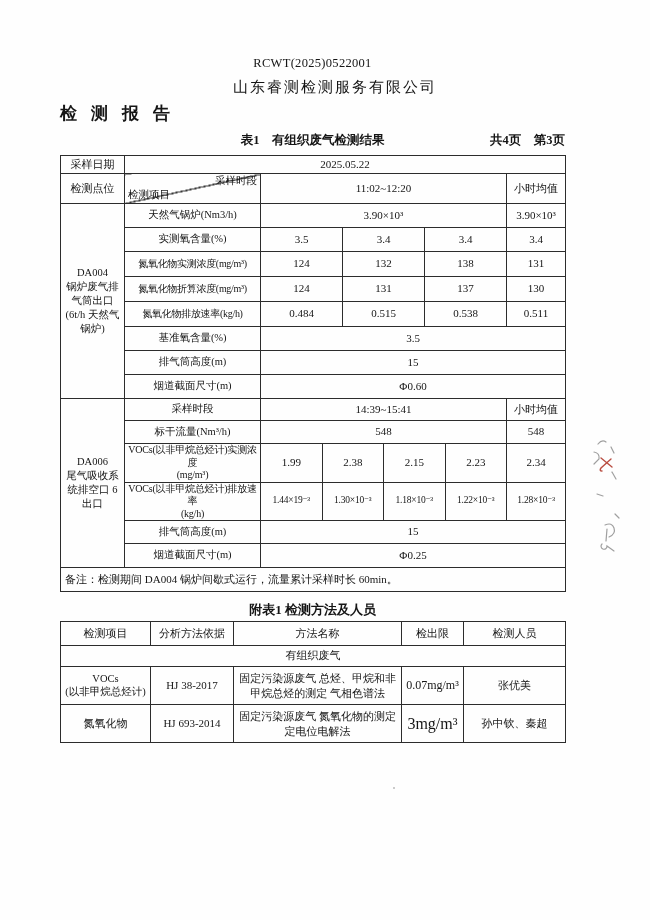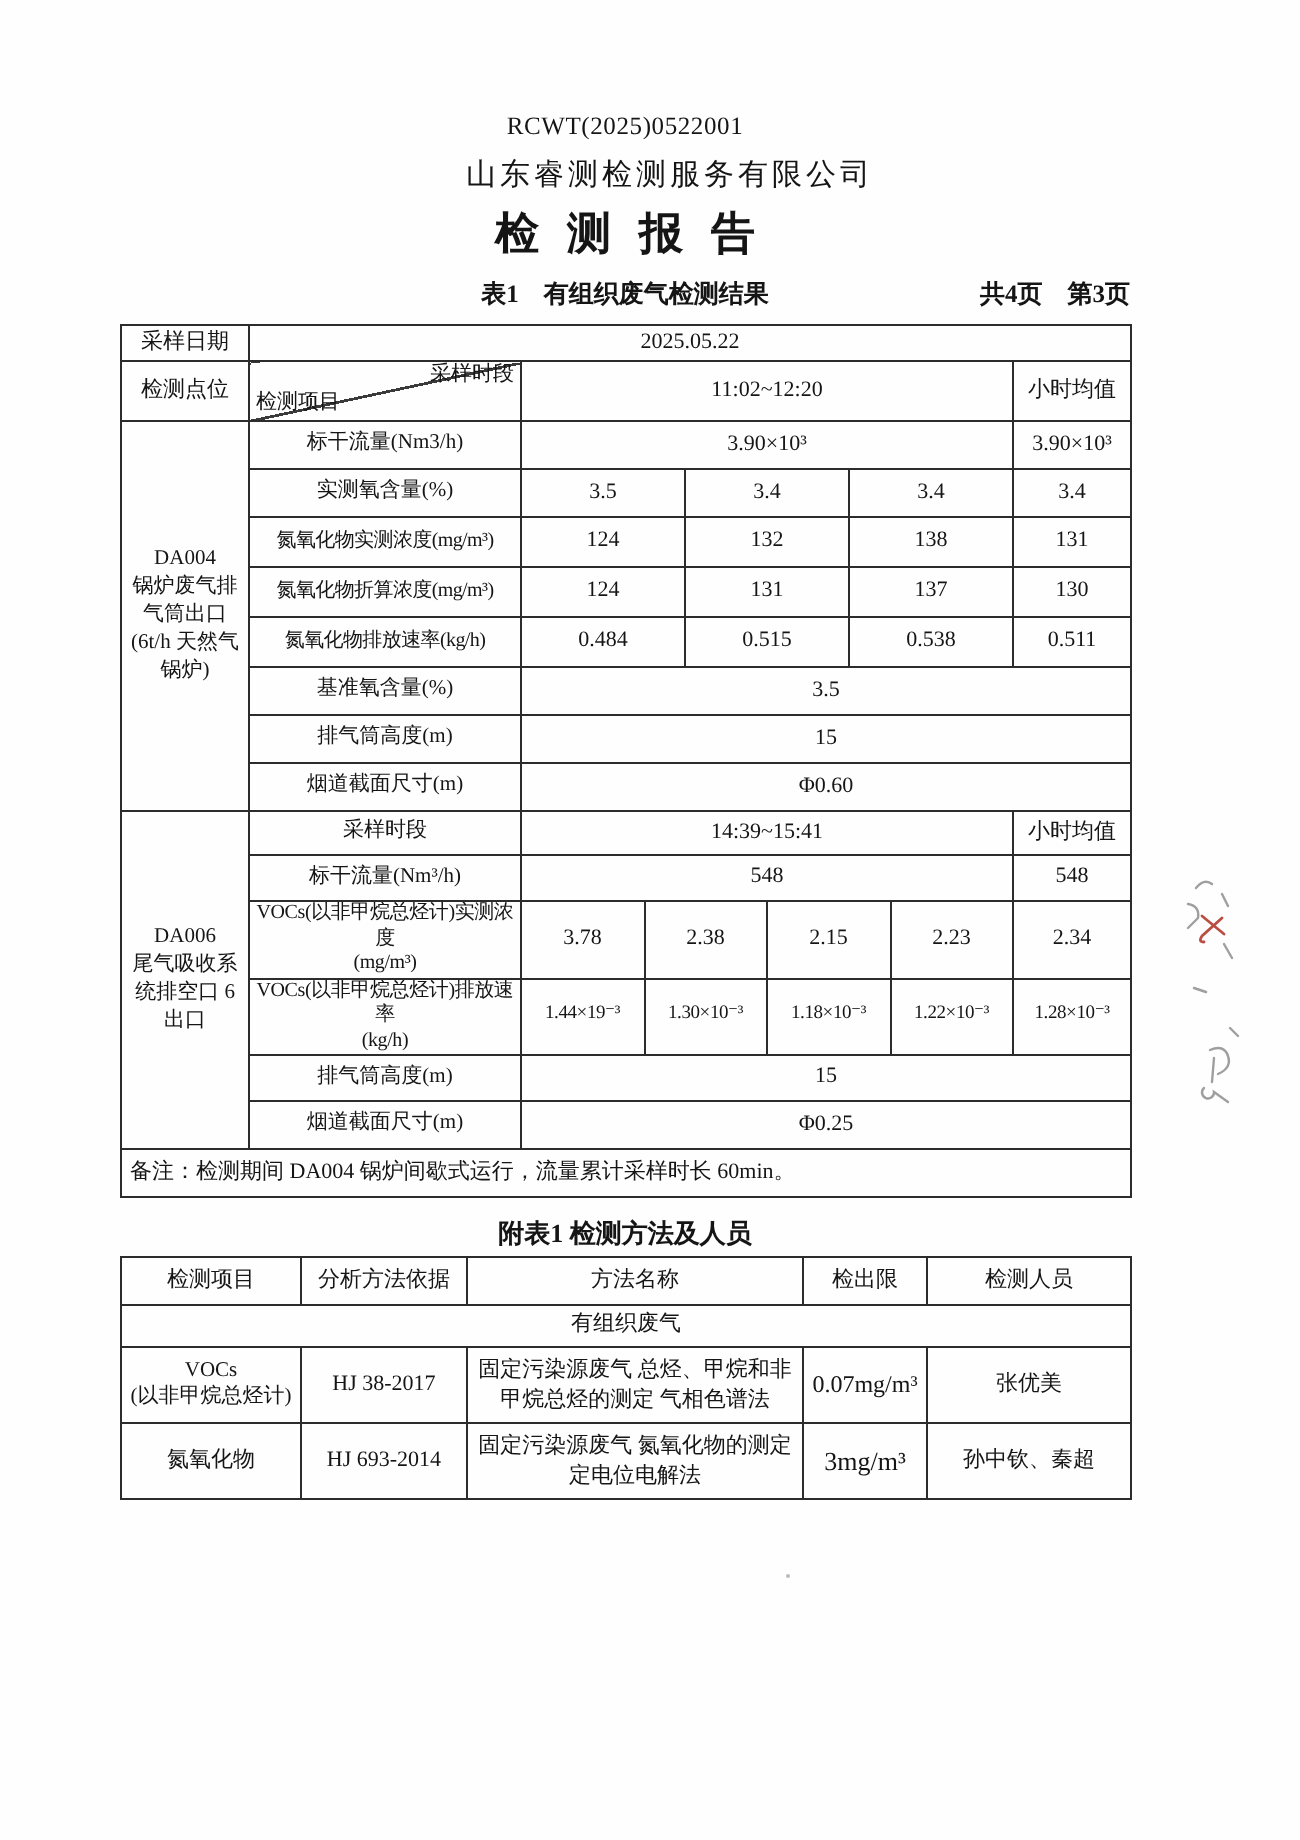--- a/index.html
+++ b/index.html
@@ -4,21 +4,21 @@
 <style>
   html,body{margin:0;padding:0;background:#ffffff;}
   .page{
     position:relative;width:650px;height:920px;background:#fefefe;
     font-family:"Liberation Serif","DejaVu Serif",serif;color:#151515;overflow:hidden;
   }
   .content{position:absolute;left:60px;top:0;width:505px;}
   .doc-number{margin-top:56px;text-align:center;font-size:12.5px;letter-spacing:.3px;}
   .company{margin-top:7px;text-align:center;font-size:15px;}
   .company span{letter-spacing:2px;margin-right:-2px;margin-left:43px;}
-  .main-title{margin-top:5px;text-align:center;font-size:22px;font-weight:bold;}
+  .main-title{margin-top:5px;font-size:17px;font-weight:bold;}
   .main-title span{letter-spacing:14px;margin-right:-14px;}
   .caption-row{position:relative;margin-top:7px;height:20px;font-size:12.5px;font-weight:bold;}
   .caption-row .caption{position:absolute;left:50%;transform:translateX(-50%);white-space:nowrap;text-align:right;}
   .caption-row .page-info{position:absolute;right:0;top:0;white-space:nowrap;}
   table{border-collapse:collapse;table-layout:fixed;width:505px;background:#fefefe;}
   .t1{margin-top:3px;padding-left:37px;}
   td{border:1px solid #2c2c2c;text-align:center;vertical-align:middle;
      font-size:11px;line-height:1.22;padding:0 2px;overflow:hidden;}
   .t1,.t2{border:1.5px solid #222;}
   .rh18{height:18px}.rh21{height:21px}.rh22{height:22px}.rh23{height:23px}
@@ -87,21 +87,21 @@
           <span class="dt">采样时段</span>
           <span class="db">检测项目</span>
         </td>
         <td colspan="12">11:02~12:20</td>
         <td>小时均值</td>
       </tr>
       <tr class="rh24">
         <td rowspan="8" class="point">DA004
 锅炉废气排气筒出口
 (6t/h 天然气锅炉)</td>
-        <td class="item">标干流量(Nm3/h)</td>
+        <td class="item">天然气锅炉(Nm3/h)</td>
         <td colspan="12">3.90×10³</td>
         <td>3.90×10³</td>
       </tr>
       <tr class="rh24">
         <td class="item">实测氧含量(%)</td>
         <td colspan="4">3.5</td>
         <td colspan="4">3.4</td>
         <td colspan="4">3.4</td>
         <td>3.4</td>
       </tr>
@@ -146,21 +146,21 @@
         <td>小时均值</td>
       </tr>
       <tr class="rh23">
         <td class="item">标干流量(Nm³/h)</td>
         <td colspan="12">548</td>
         <td>548</td>
       </tr>
       <tr class="rh28">
         <td class="item-wrap">VOCs(以非甲烷总烃计)实测浓度
 (mg/m³)</td>
-        <td colspan="3">3.78</td>
+        <td colspan="3">1.99</td>
         <td colspan="3">2.38</td>
         <td colspan="3">2.15</td>
         <td colspan="3">2.23</td>
         <td>2.34</td>
       </tr>
       <tr class="rh28">
         <td class="item-wrap">VOCs(以非甲烷总烃计)排放速率
 (kg/h)</td>
         <td colspan="3" class="small-num">1.44×19⁻³</td>
         <td colspan="3" class="small-num">1.30×10⁻³</td>
@@ -208,21 +208,21 @@
 (以非甲烷总烃计)</td>
         <td>HJ 38-2017</td>
         <td class="method">固定污染源废气 总烃、甲烷和非甲烷总烃的测定 气相色谱法</td>
         <td style="font-size:12px">0.07mg/m³</td>
         <td>张优美</td>
       </tr>
       <tr class="rh38">
         <td>氮氧化物</td>
         <td>HJ 693-2014</td>
         <td class="method">固定污染源废气 氮氧化物的测定 定电位电解法</td>
-        <td style="font-size:13px">3mg/m³</td>
+        <td style="font-size:16px">3mg/m³</td>
         <td>孙中钦、秦超</td>
       </tr>
     </tbody>
       </table>
   </div>
 
   <svg class="handwriting" viewBox="0 0 62 125">
     <g fill="none" stroke="#8f8f8f" stroke-width="1.2" stroke-linecap="round" opacity="0.85">
       <path d="M13,12 q4,-5 8,-2"></path>
       <path d="M9,20 q6,1 5,7 l-5,5"></path>

